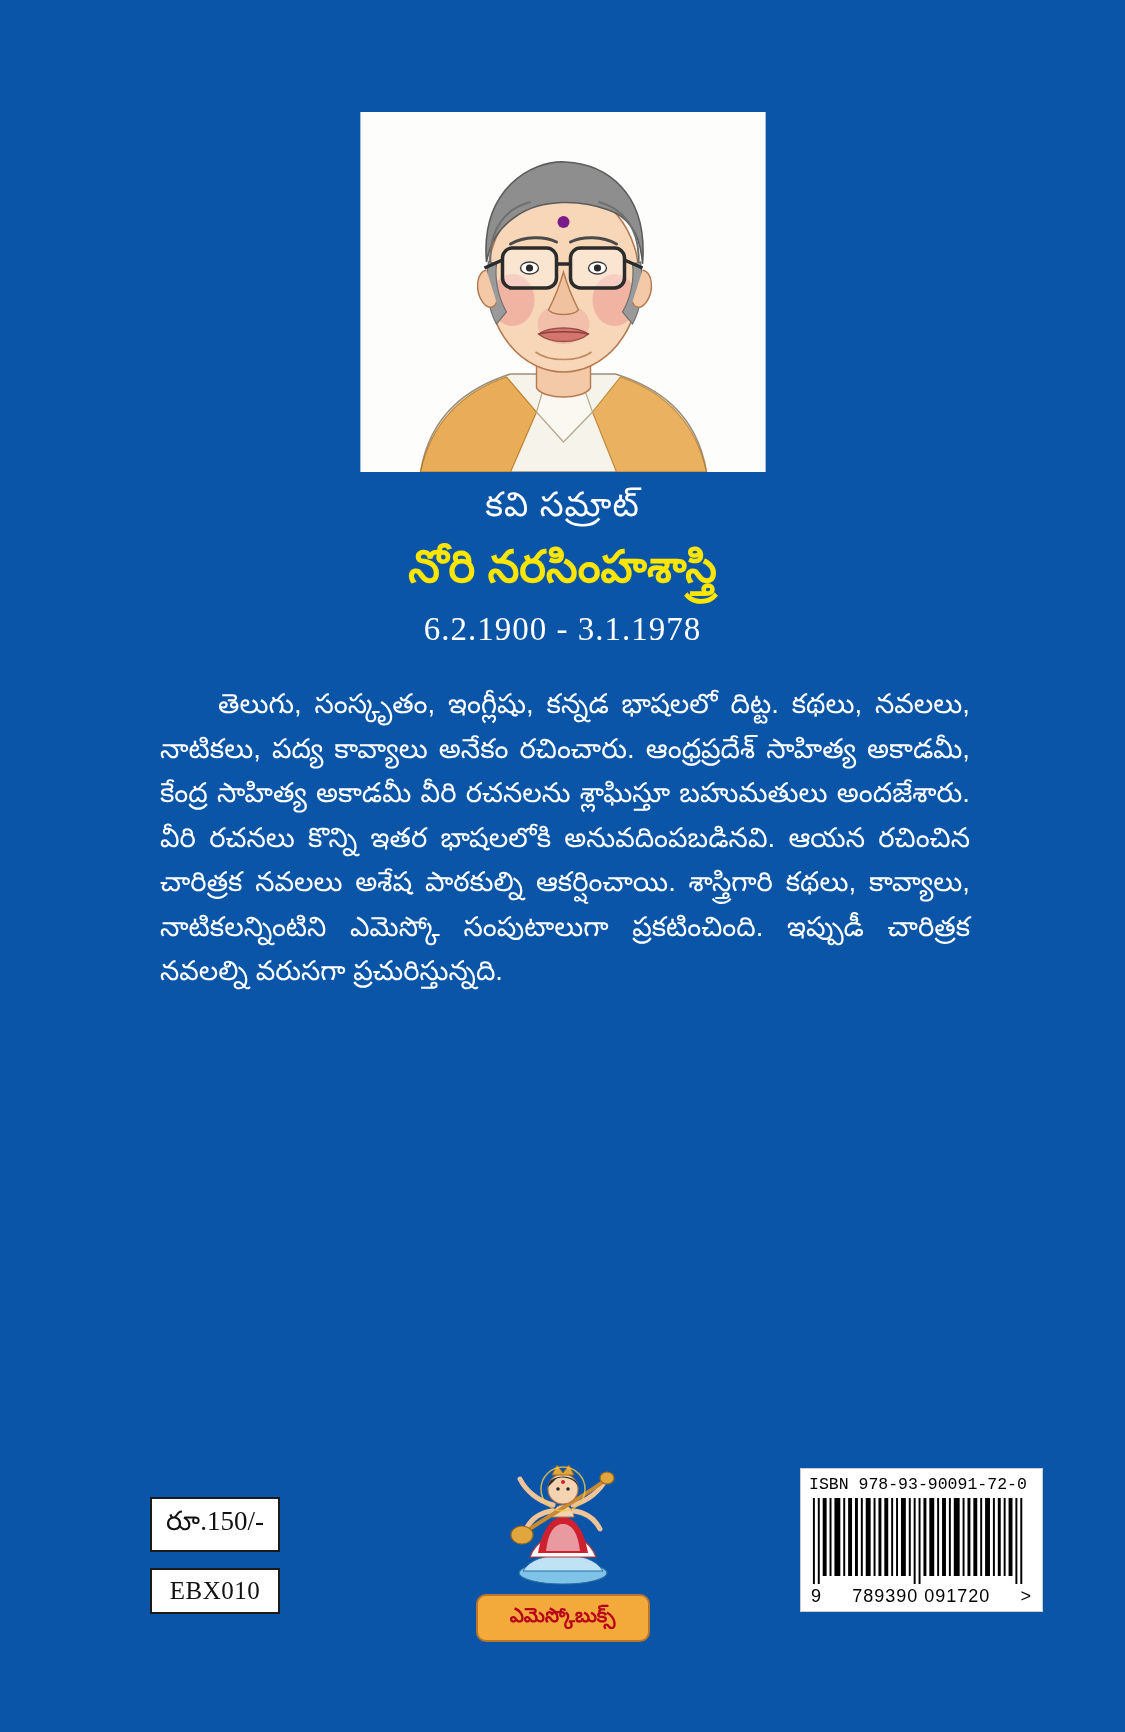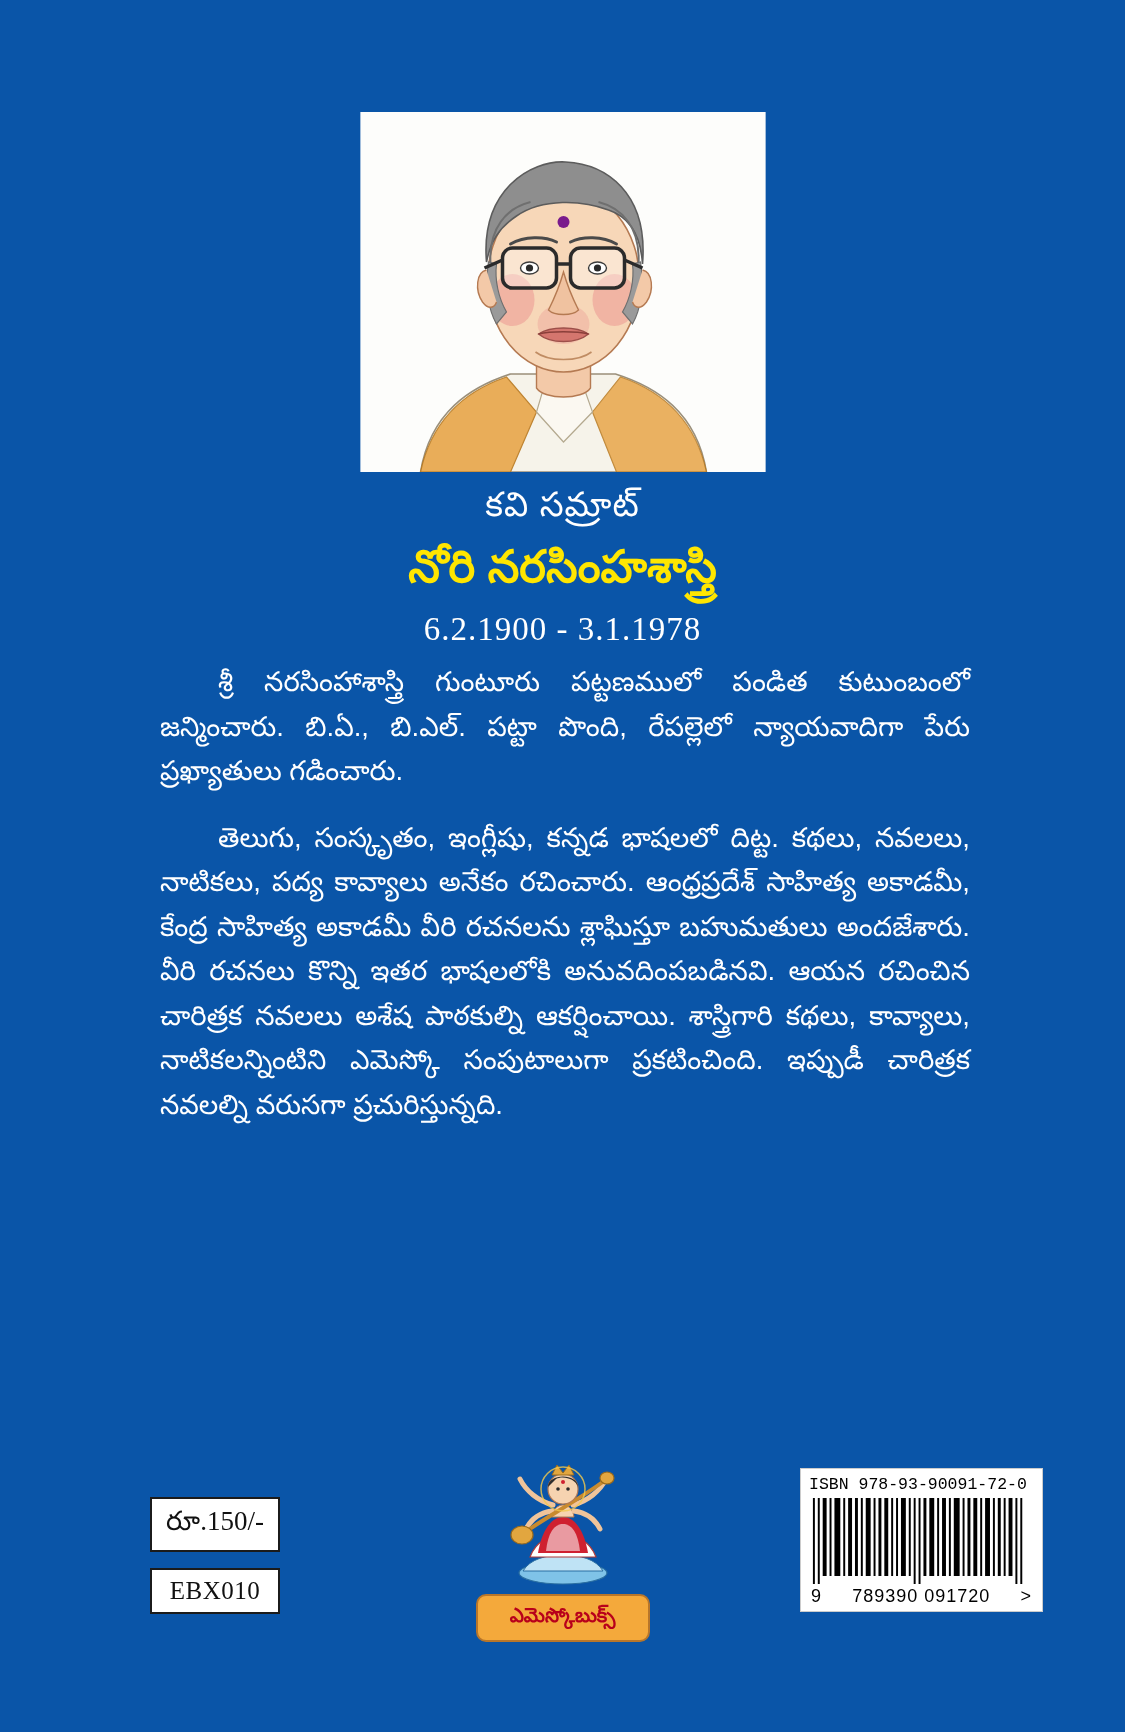--- a/index.html
+++ b/index.html
@@ -228,21 +228,20 @@
     </svg>
   </div>
 
   <div class="title-block">
     <div class="kavi-samrat">కవి సమ్రాట్</div>
     <div class="author-name">నోరి నరసింహశాస్త్రి</div>
     <div class="life-dates">6.2.1900 - 3.1.1978</div>
   </div>
 
   <div class="bio">
-    <p>శ్రీ నరసింహాశాస్త్రి గుంటూరు పట్టణములో పండిత కుటుంబంలో జన్మించారు. బి.ఏ., బి.ఎల్. పట్టా పొంది, రేపల్లెలో న్యాయవాదిగా పేరు ప్రఖ్యాతులు గడించారు.</p>
     <p>తెలుగు, సంస్కృతం, ఇంగ్లీషు, కన్నడ భాషలలో దిట్ట. కథలు, నవలలు, నాటికలు, పద్య కావ్యాలు అనేకం రచించారు. ఆంధ్రప్రదేశ్ సాహిత్య అకాడమీ, కేంద్ర సాహిత్య అకాడమీ వీరి రచనలను శ్లాఘిస్తూ బహుమతులు అందజేశారు. వీరి రచనలు కొన్ని ఇతర భాషలలోకి అనువదింపబడినవి. ఆయన రచించిన చారిత్రక నవలలు అశేష పాఠకుల్ని ఆకర్షించాయి. శాస్త్రిగారి కథలు, కావ్యాలు, నాటికలన్నింటిని ఎమెస్కో సంపుటాలుగా ప్రకటించింది. ఇప్పుడీ చారిత్రక నవలల్ని వరుసగా ప్రచురిస్తున్నది.</p>
   </div>
 
   <div class="price-stack">
     <div class="price-box">రూ.150/-</div>
     <div class="code-box">EBX010</div>
   </div>
 
   <div class="logo-wrap">
     <svg class="logo-svg" viewBox="0 0 190 165" xmlns="http://www.w3.org/2000/svg">

